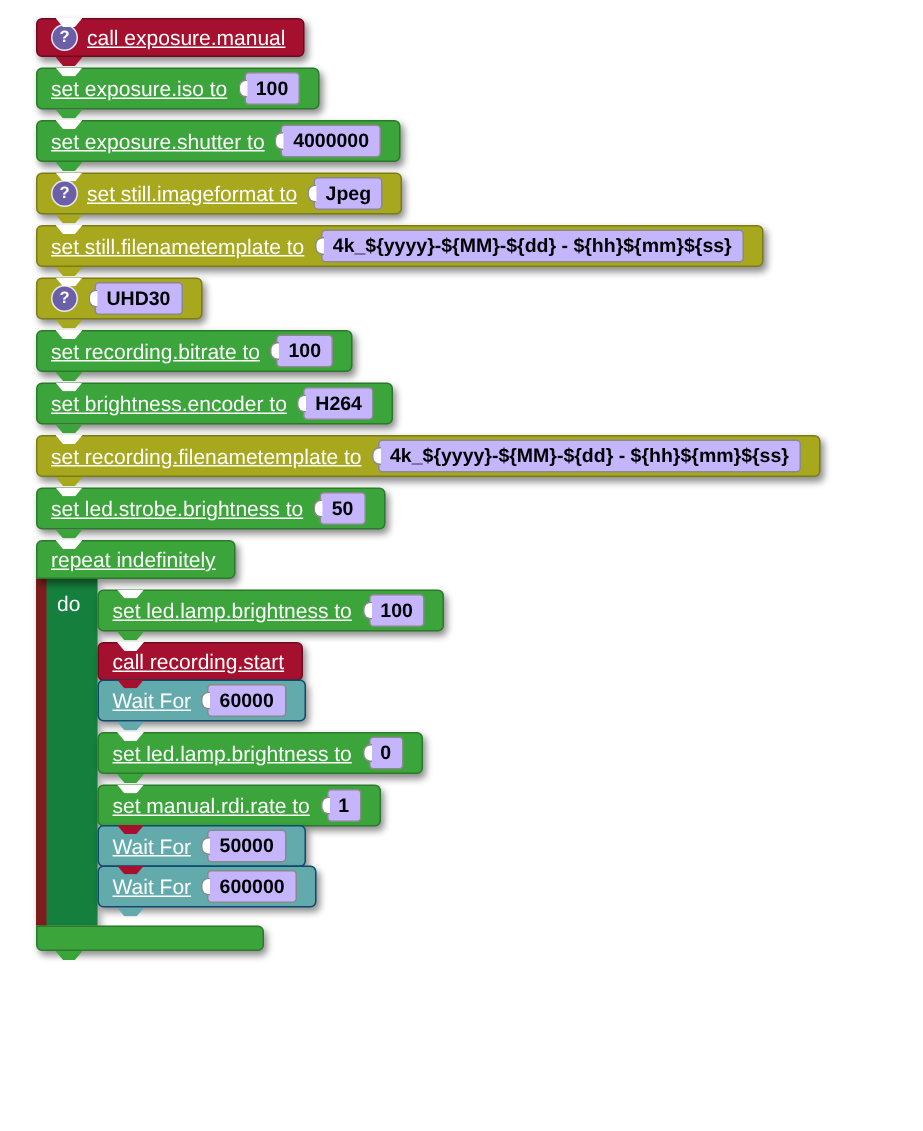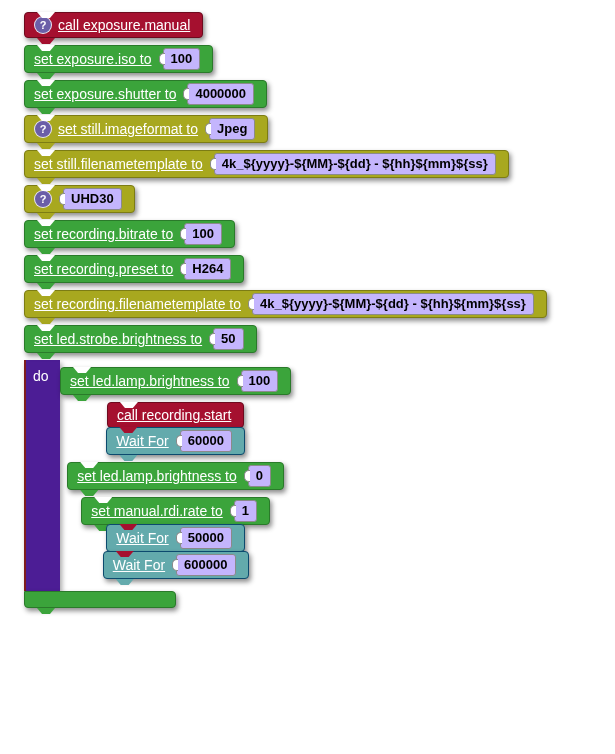--- a/index.html
+++ b/index.html
@@ -57,27 +57,27 @@
     content:"";position:absolute;left:-5px;top:50%;transform:translateY(-50%);
     width:5px;height:10px;background:#fff;
     border:1px solid #8a8a8a;border-right:none;border-radius:5px 0 0 5px;
   }
   
   .repeat{display:flex;flex-direction:column;align-items:flex-start;margin-top:7px;}
   .r-head{margin-top:0;border-radius:4px 4px 4px 0;}
   .r-head::after{display:none;}
   .r-body{display:flex;align-items:stretch;}
   .r-spine{
-    flex:none;width:34px;background:#4c1d95;
-    border-left:2px solid #7f1d1d;
+    flex:none;width:34px;background:#15803d;
+    border-left:7px solid #7f1d1d;
     box-shadow:2px 3px 5px rgba(0,0,0,.35);
   }
   .r-do{display:block;color:#fff;font-size:14px;padding:8px 0 0 7px;}
   .r-inner{
-    display:flex;flex-direction:column;align-items:center;
+    display:flex;flex-direction:column;align-items:flex-start;
     padding:7px 0 12px 0;
   }
   .r-inner > .block:first-child{margin-top:0;}
   .r-foot{
     position:relative;width:150px;height:15px;background:#3BA43B;
     border:1px solid #2A7A2A;border-radius:0 4px 4px 4px;
     box-shadow:2px 3px 5px rgba(0,0,0,.45);
   }
   .r-foot::after{
     content:"";position:absolute;bottom:-7px;left:12px;width:18px;height:6px;
@@ -121,35 +121,38 @@
       <span class="help">?</span>
       <span class="field">UHD30</span>
     </div>
 
     <div class="block b-set">
       <span class="lbl">set recording.bitrate to</span>
       <span class="field">100</span>
     </div>
 
     <div class="block b-set">
-      <span class="lbl">set recording.preset to</span>
+      <span class="lbl">set brightness.encoder to</span>
       <span class="field">H264</span>
     </div>
 
     <div class="block b-str">
       <span class="lbl">set recording.filenametemplate to</span>
       <span class="field">4k_${yyyy}-${MM}-${dd} - ${hh}${mm}${ss}</span>
     </div>
 
     <div class="block b-set">
       <span class="lbl">set led.strobe.brightness to</span>
       <span class="field">50</span>
     </div>
 
     <div class="repeat">
+      <div class="block b-set r-head">
+        <span class="lbl">repeat indefinitely</span>
+      </div>
       <div class="r-body">
         <div class="r-spine">
           <span class="r-do">do</span>
         </div>
         <div class="r-inner">
 
           <div class="block b-set">
             <span class="lbl">set led.lamp.brightness to</span>
             <span class="field">100</span>
           </div>

